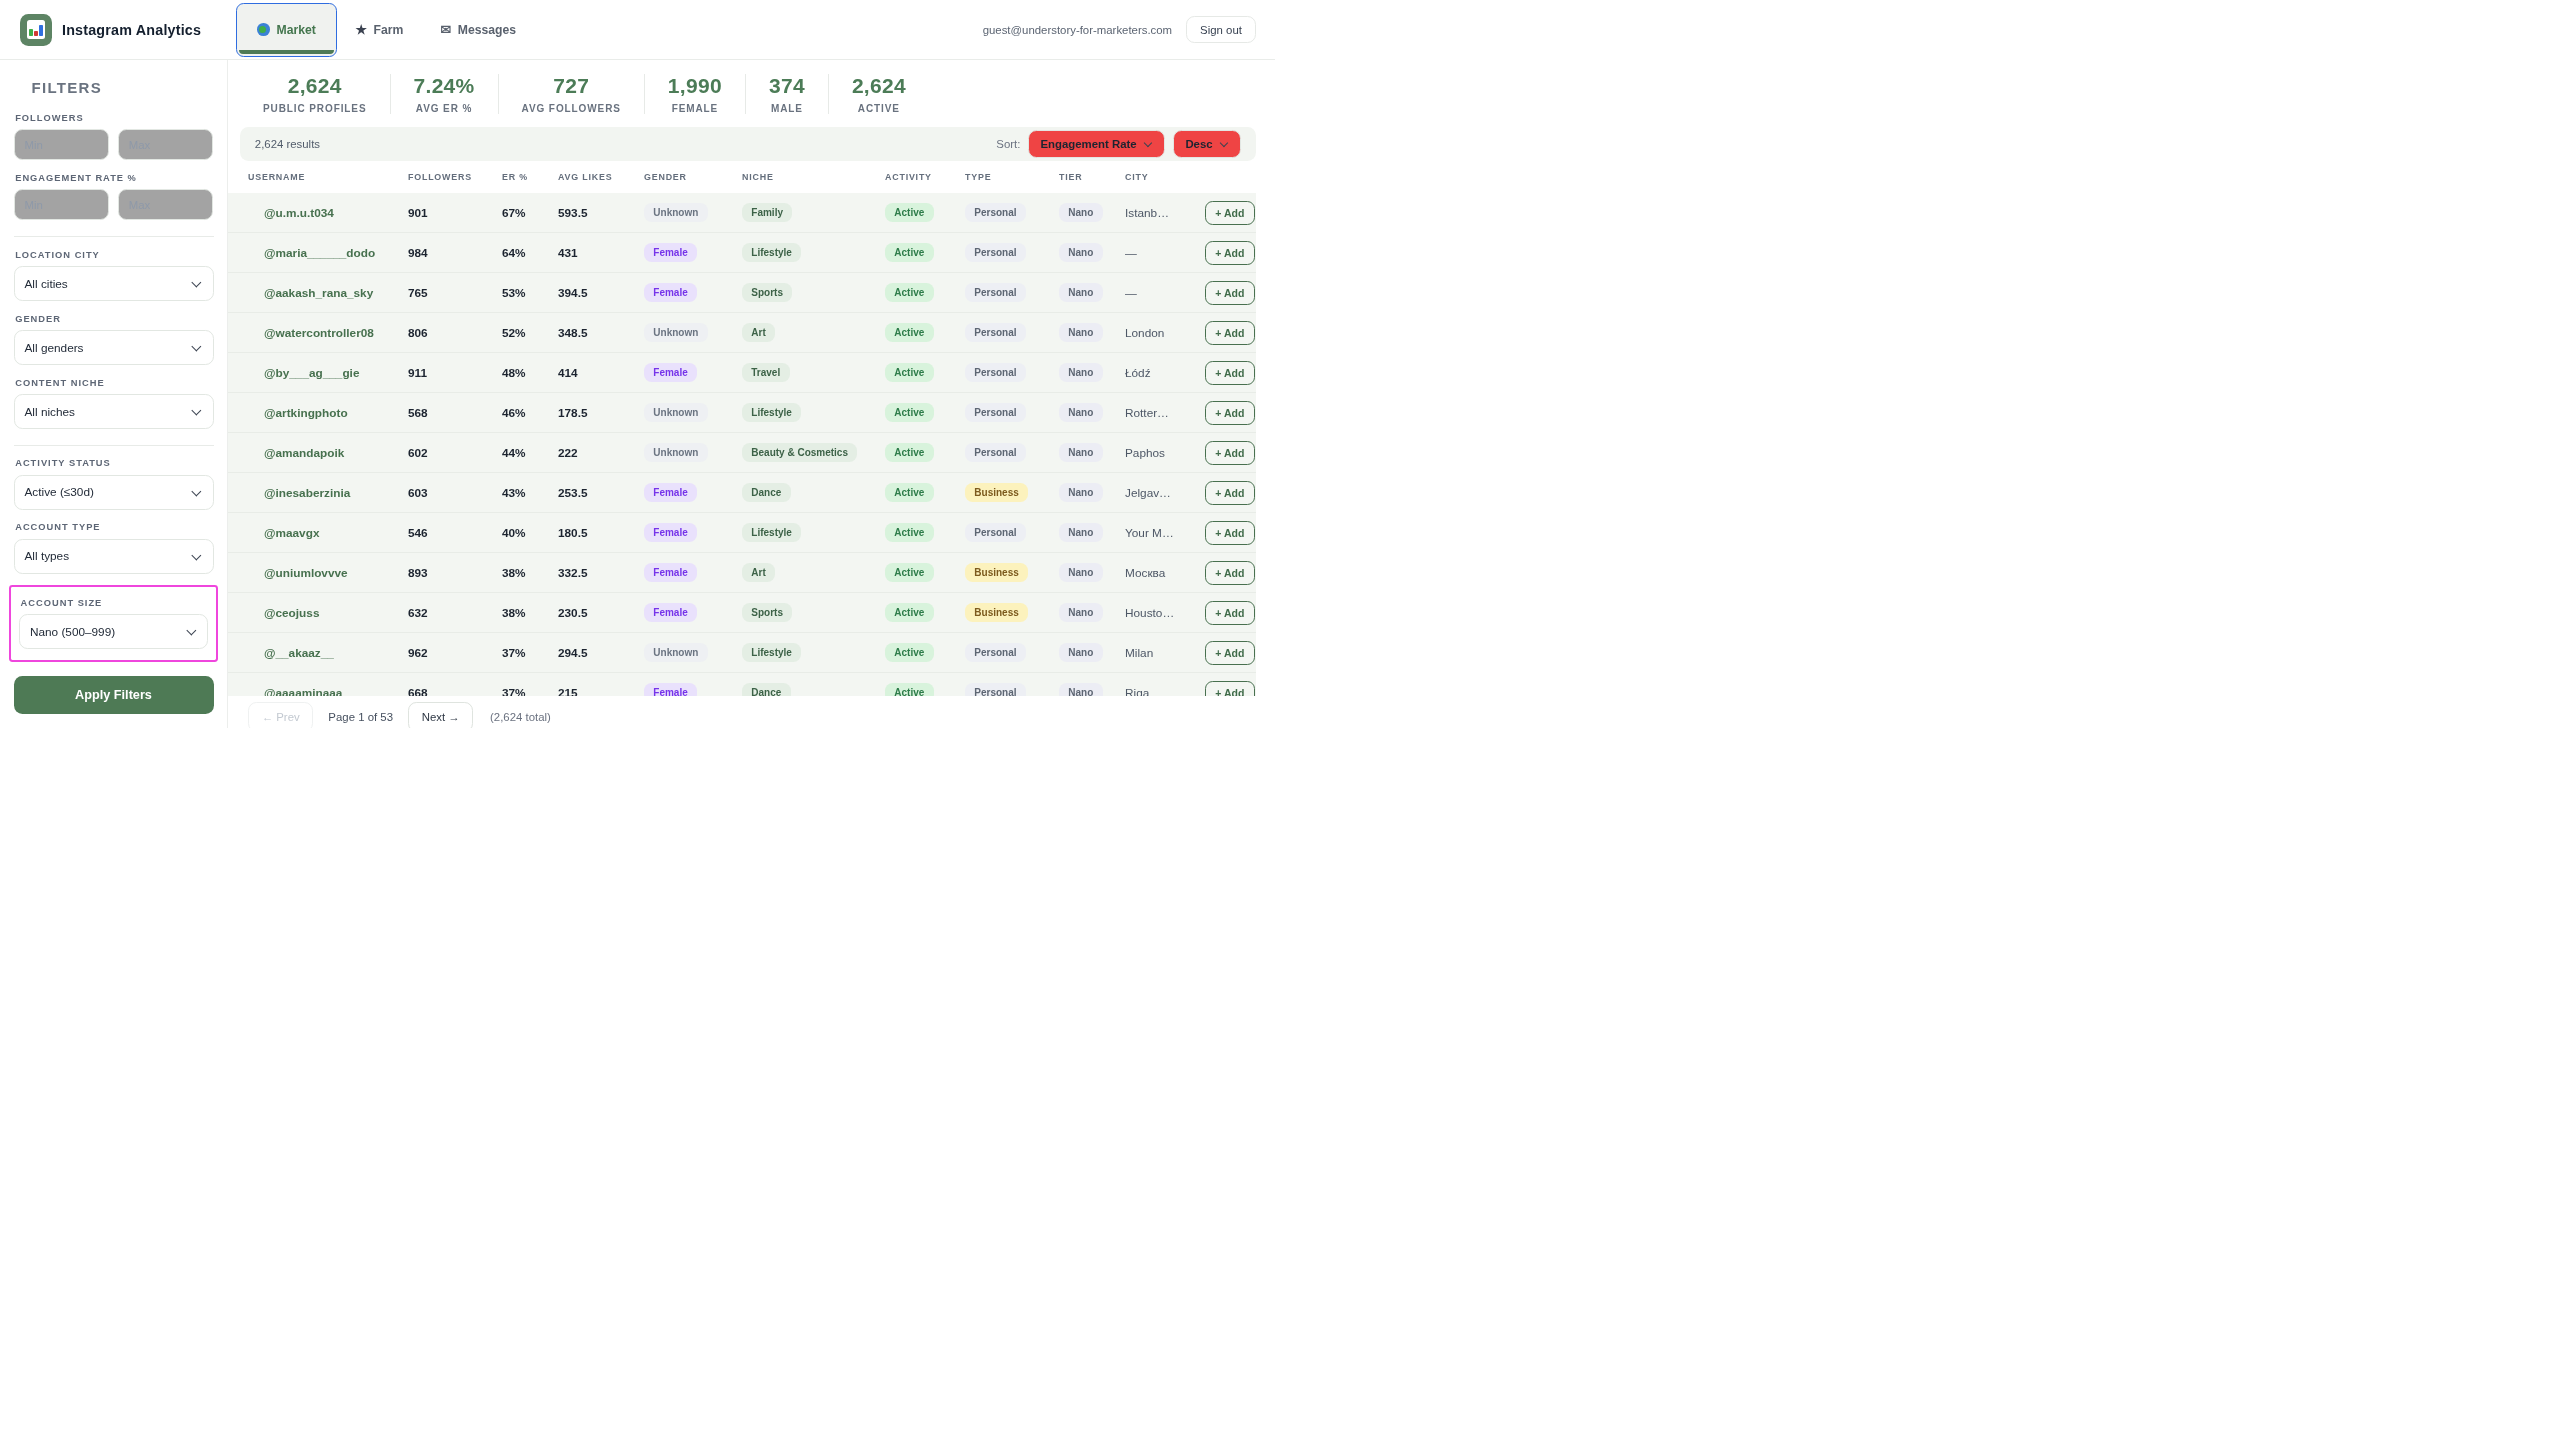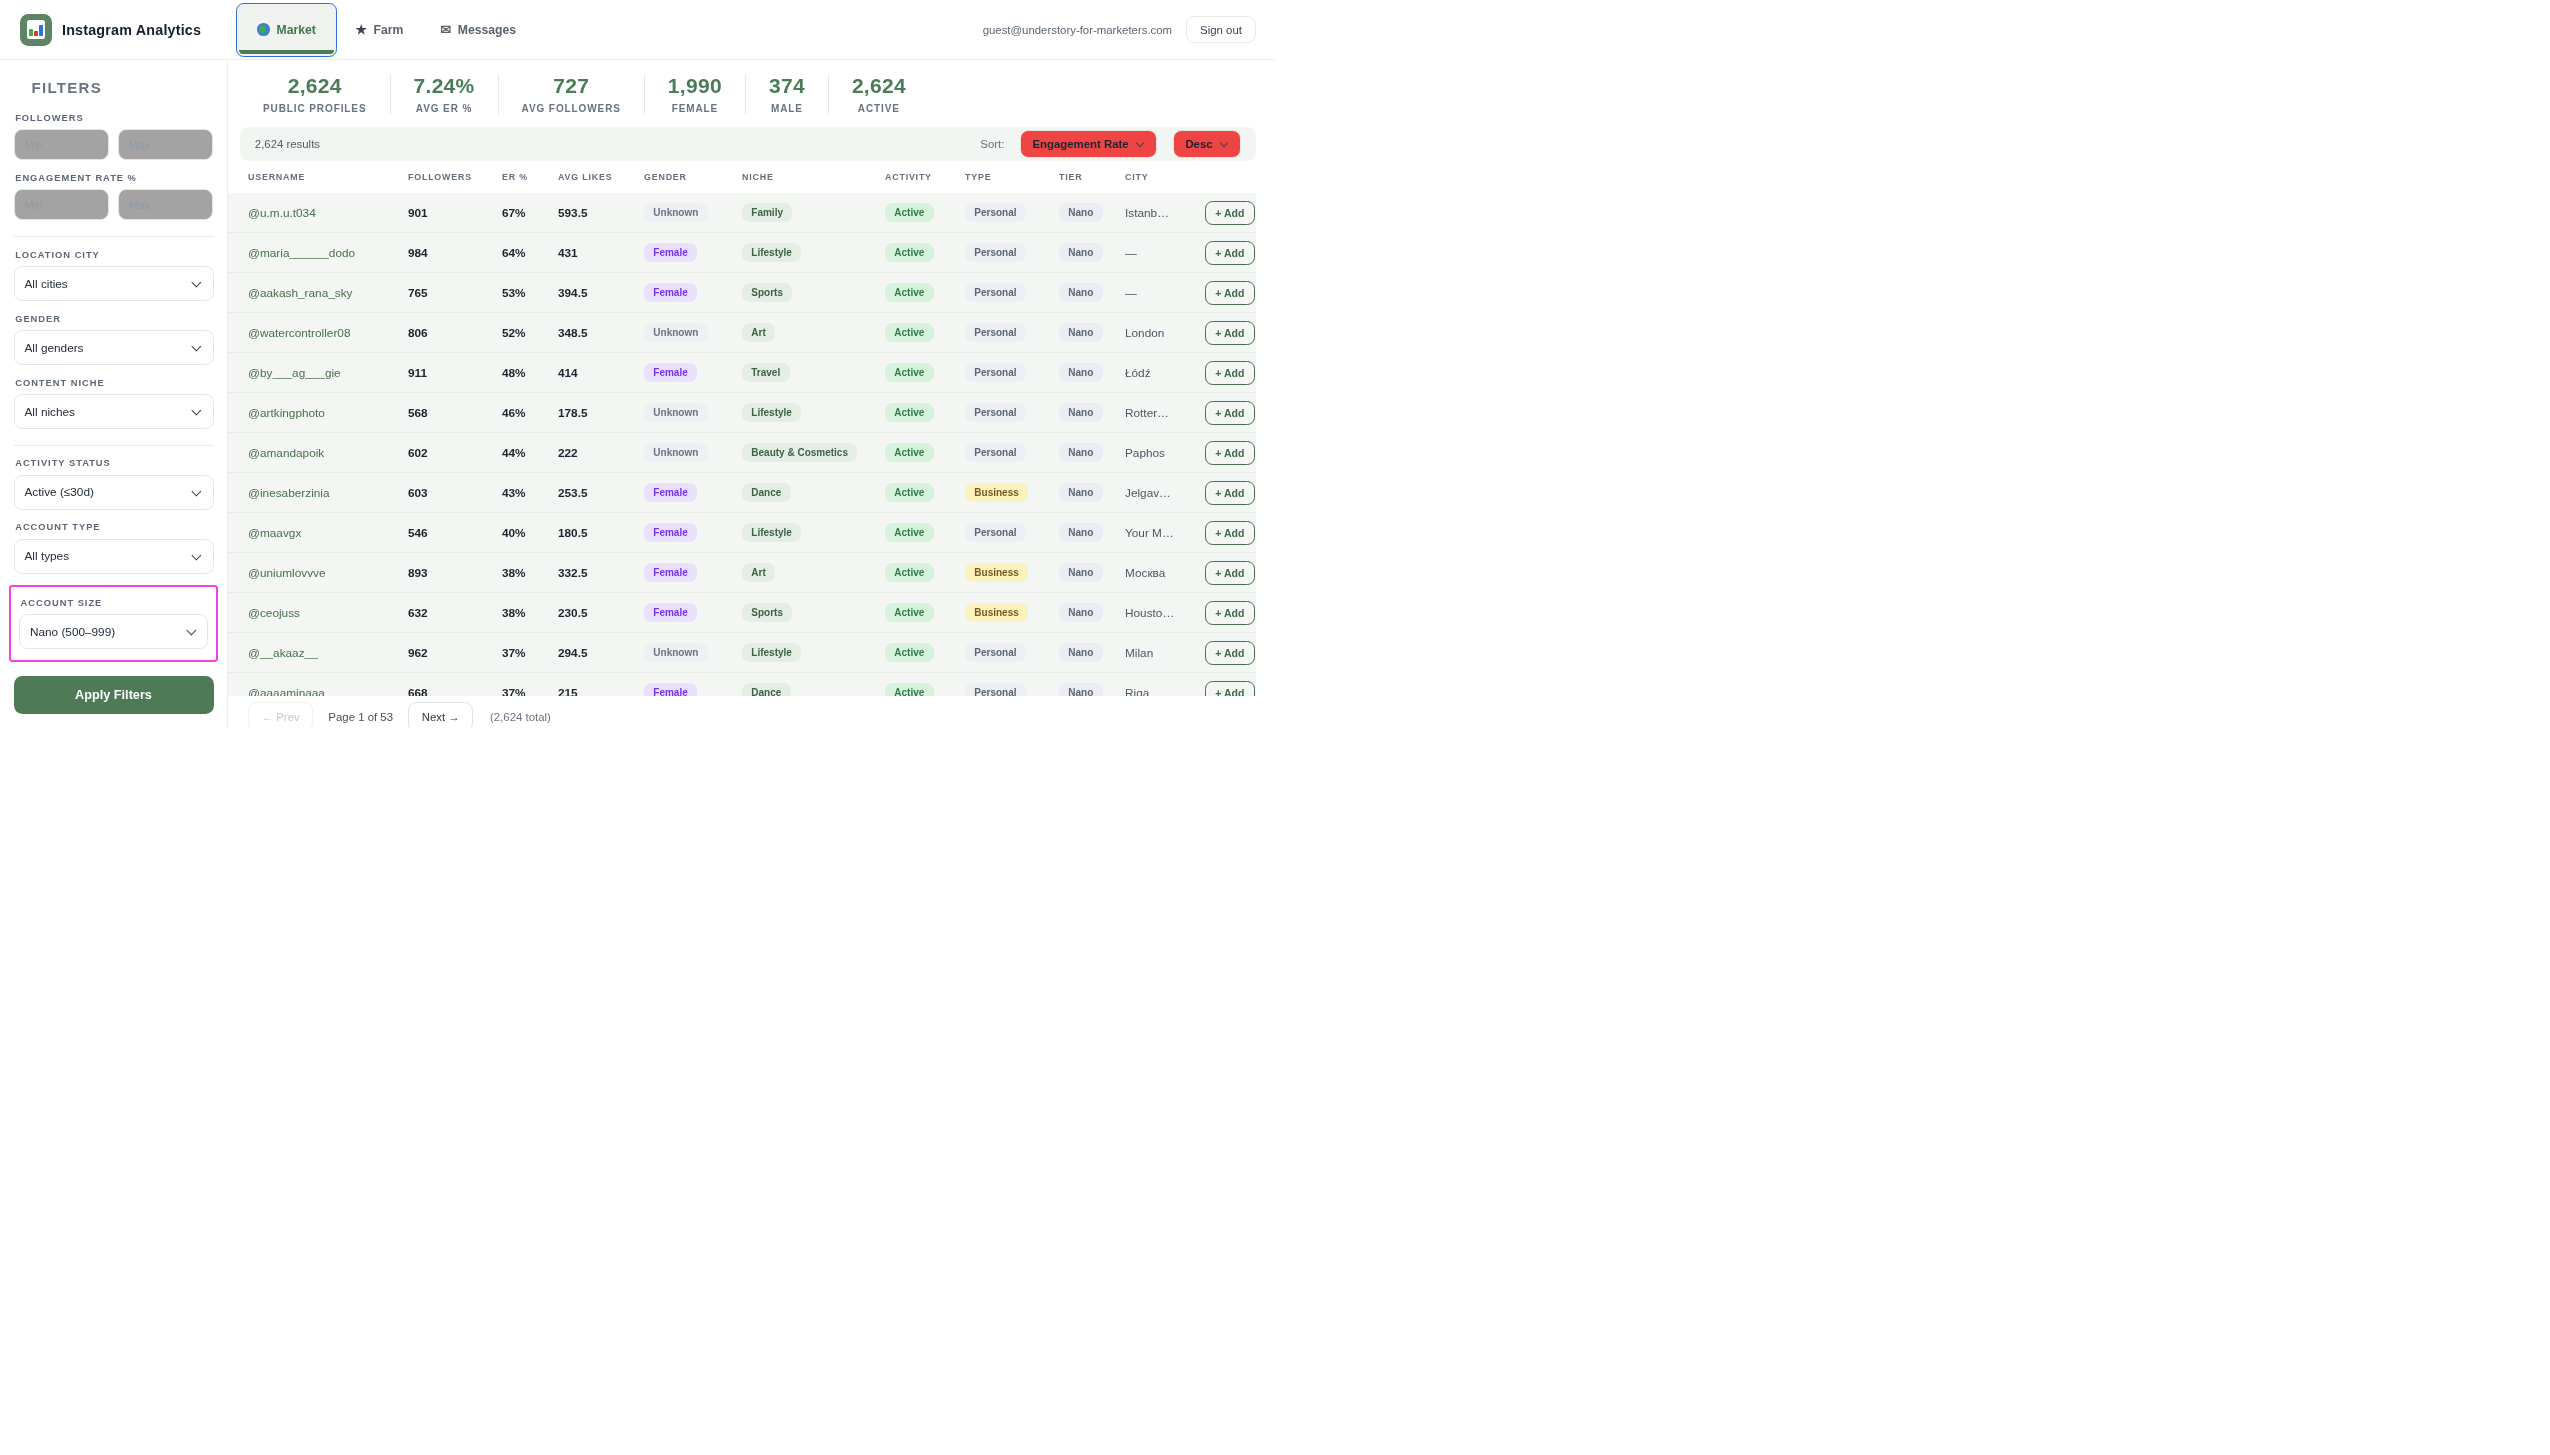--- a/index.html
+++ b/index.html
@@ -71,35 +71,35 @@
   .stats-row { display:flex; align-items:center; padding:11.8px 20px 10px; height:67px; }
   .stat { text-align:center; padding:0 23px; border-right:0.8px solid #e7eae7; }
   .stat:first-child { padding-left:15px; }
   .stat:last-child { border-right:none; }
   .stat-value { color:#4c7c57; font-size:21px; font-weight:700; letter-spacing:0.3px; margin-bottom:5px; }
   .stat-label { color:#69727f; font-size:10px; font-weight:600; letter-spacing:0.9px; }
 
   .results-bar { background:#f2f5f1; border-radius:8.4px; margin:0 18.6px 0 11.8px; height:34px;
     display:flex; align-items:center; justify-content:space-between; padding:16px 15px; }
   .results-count { color:#525c6b; font-size:11.4px; }
-  .sort-wrap { display:flex; align-items:center; gap:16px; }
+  .sort-wrap { display:flex; align-items:center; gap:8px; }
   .sort-label { color:#6b7280; font-size:11.4px; }
   .sort-select { background:#ef4444; border:0.8px solid #e3e7e3; border-radius:8.4px;
     padding:6.7px 11px; font-size:11.4px; color:#1c2430; font-weight:600;
     display:flex; align-items:center; cursor:pointer; }
   .sort-select .chev { margin-top:-1.7px; width:5.9px; height:5.9px; }
 
   .grid { display:grid; grid-template-columns:160px 94px 56px 86px 98px 143px 80px 94px 66px 80px 1fr;
     align-items:center; padding:0 11.8px 0 20px; }
   .thead { height:32px; color:#646e7c; font-size:8.9px; font-weight:700; letter-spacing:0.8px; background:#fff; }
 
   .tbody { flex:1; overflow:hidden; margin-right:18.6px; }
   .trow { height:40px; background:#f3f6f2; border-bottom:0.8px solid #e8ece7; }
-  .cell-username { color:#47714f; font-size:11.8px; font-weight:400; cursor:pointer;
-    white-space:nowrap; overflow:hidden; }
+  .cell-username { color:#47714f; font-size:11.8px; font-weight:700; cursor:pointer;
+    white-space:nowrap; overflow:hidden;margin-left:16px; }
   .cell-num { color:#1c2430; font-size:11.8px; font-weight:600; }
   .cell-city { color:#4d5766; font-size:11.8px; white-space:nowrap; overflow:hidden; }
   .badge { display:inline-block; padding:4.2px 9.3px; border-radius:7.6px; font-size:10px; font-weight:600;
     white-space:nowrap; }
   .badge.unknown  { background:#eef0f3; color:#6a7381; }
   .badge.female   { background:#e9e1fc; color:#7633ea; }
   .badge.niche    { background:#e4eee4; color:#3c6247; }
   .badge.active   { background:#d8f3dc; color:#2d7c49; }
   .badge.personal { background:#edeff4; color:#5d6673; }
   .badge.business { background:#fcf2bd; color:#7c5a1d; }

